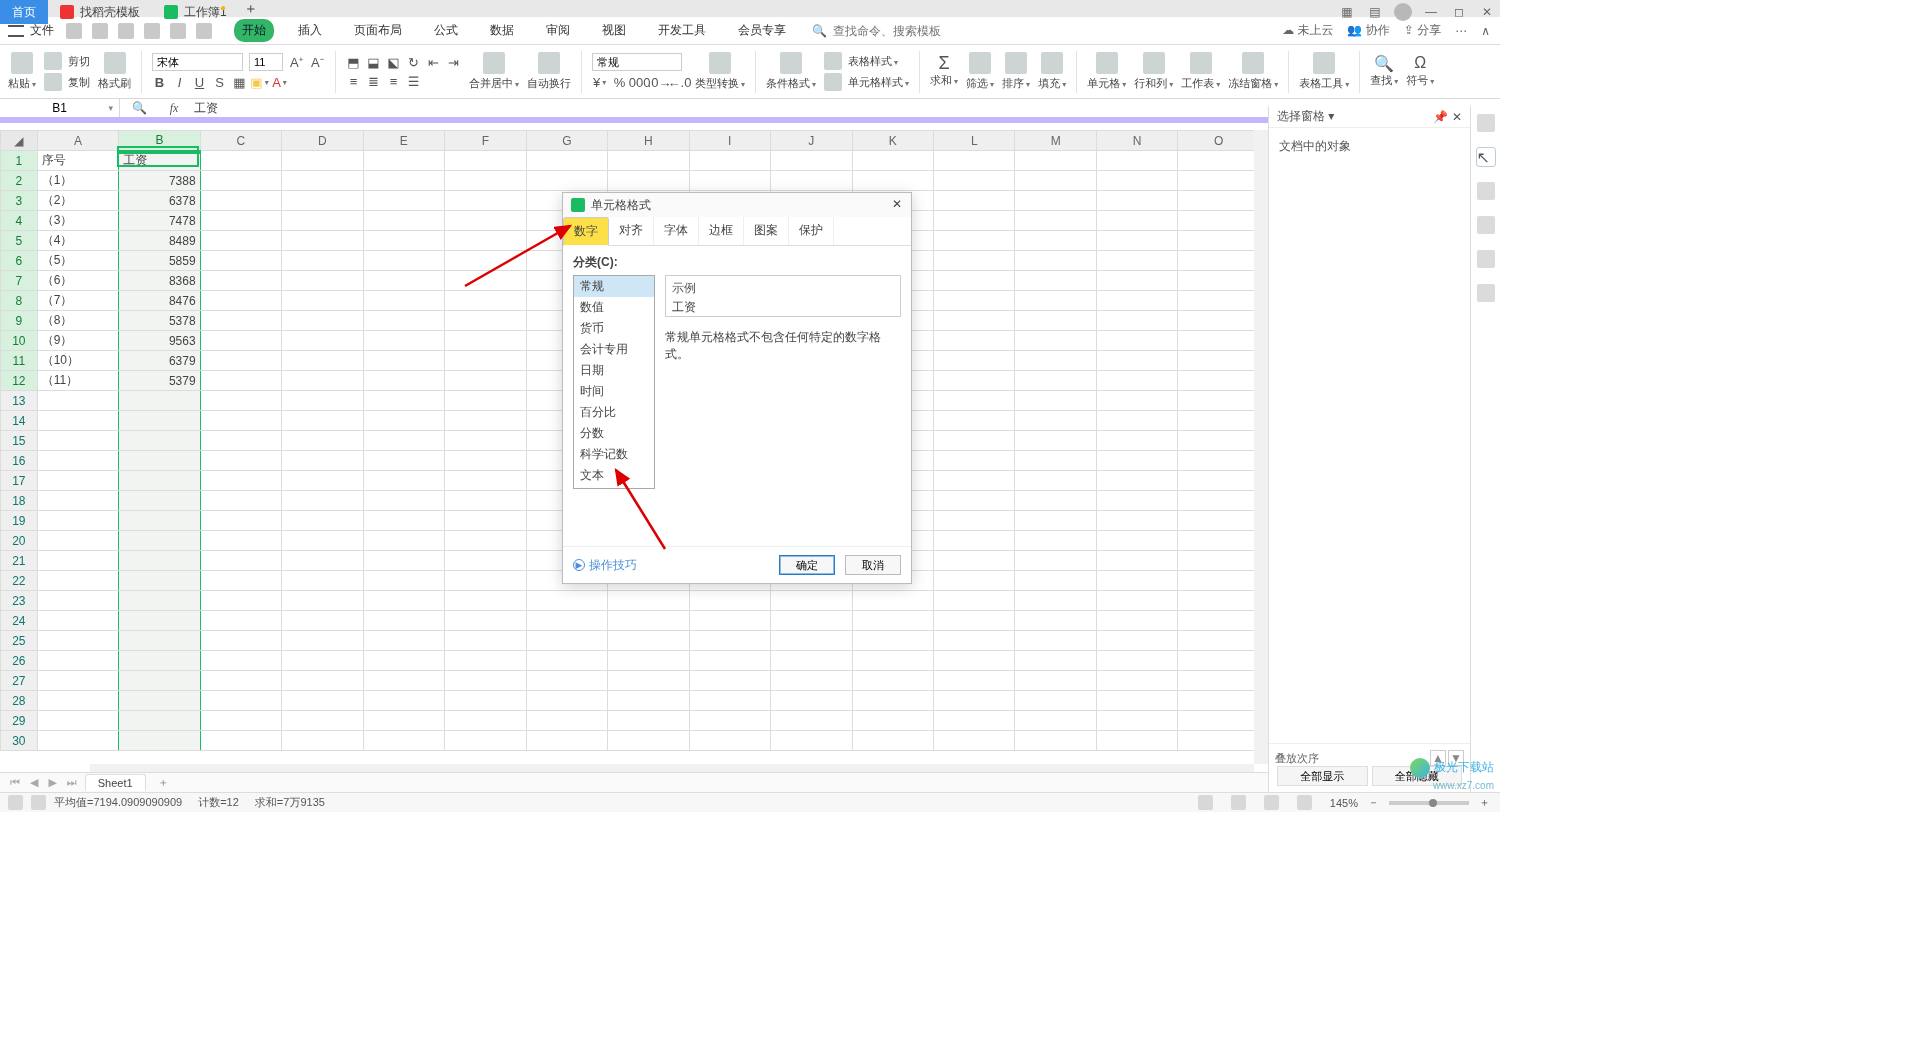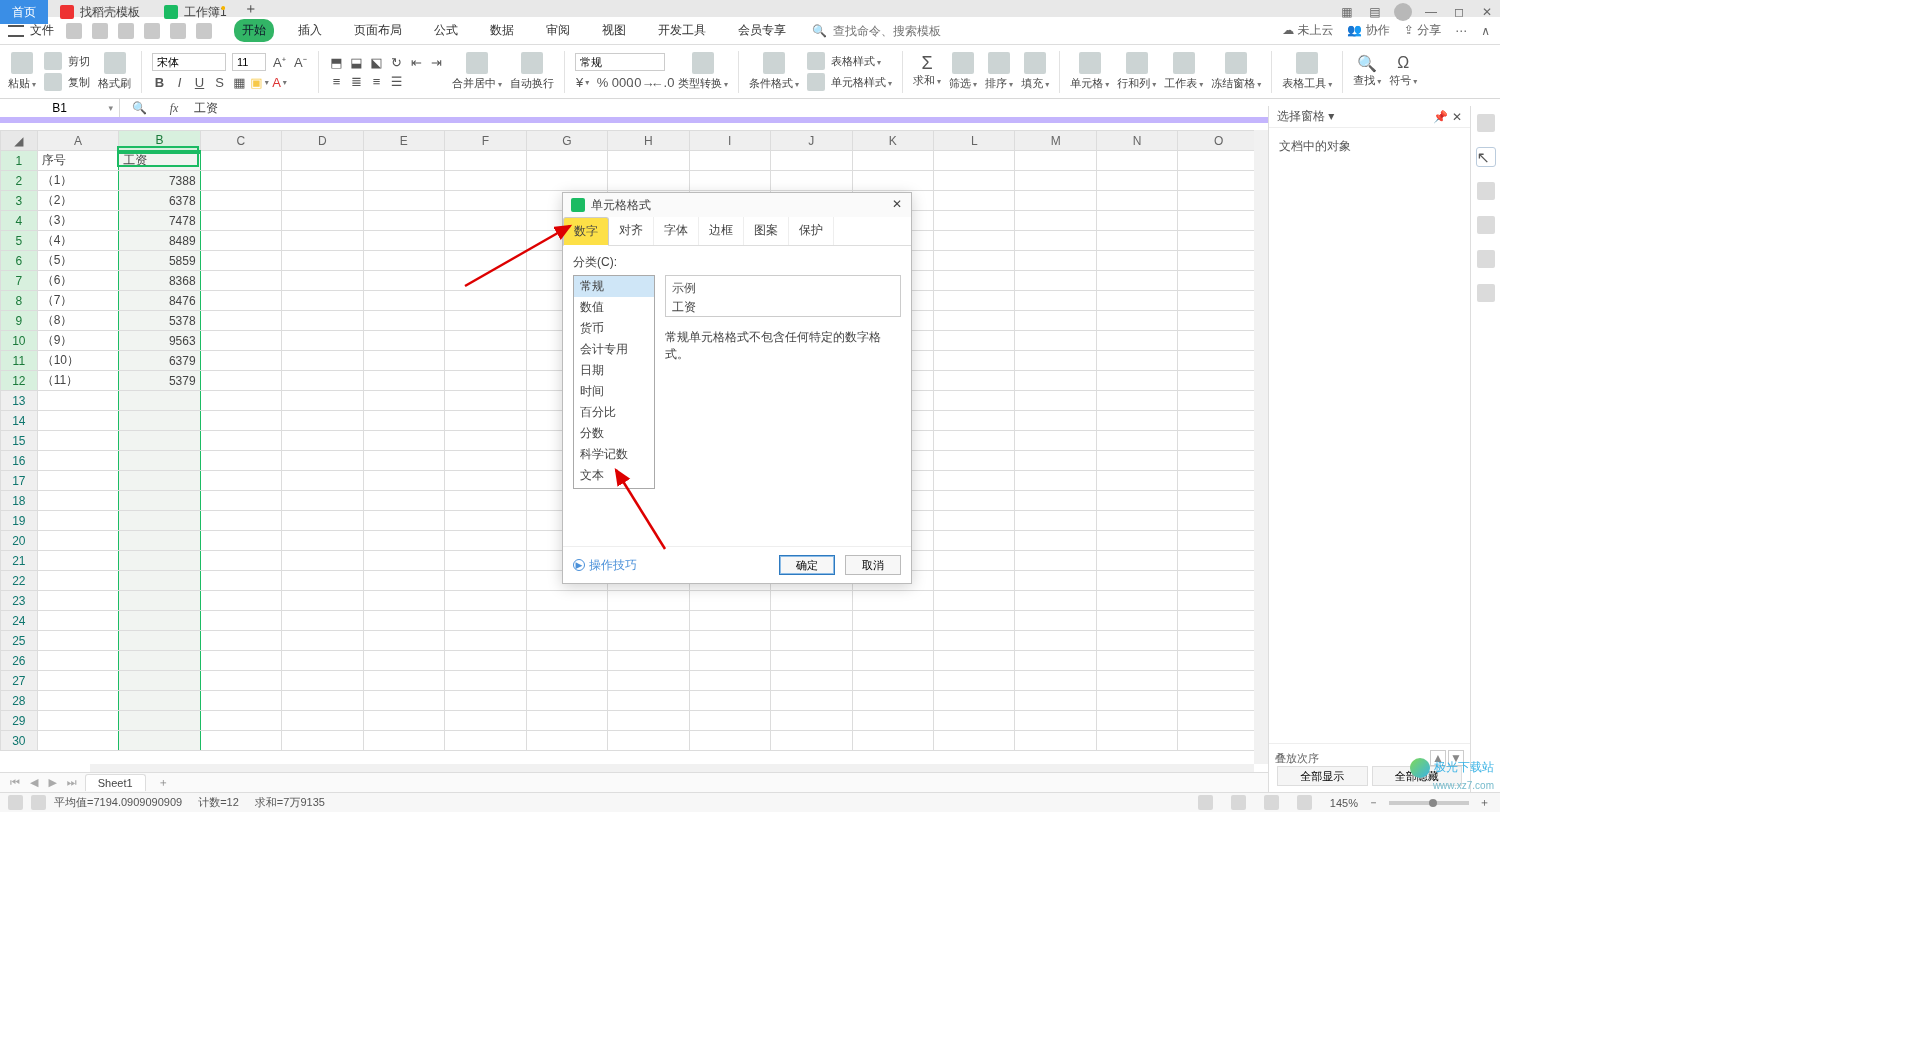--- a/index.html
+++ b/index.html
@@ -41,21 +41,21 @@
 
 .ribbon { height: 54px; border-bottom: 1px solid #d8d8d8; display: flex; align-items: center; padding: 2px 6px; gap: 4px; }
 .ribbon .sep { width: 1px; height: 42px; background: #e2e2e2; margin: 0 4px; }
 .ribbon .grp { display: flex; flex-direction: column; align-items: center; justify-content: center; gap: 2px; padding: 0 2px; }
 .ribbon .grp.two { flex-direction: column; align-items:flex-start; gap:3px;}
 .ribbon .mini { display:flex; align-items:center; gap:6px;}
 .ribbon .tool-ico { width: 18px; height: 18px; display: inline-block; background: #9aa; opacity: .5; border-radius: 2px; }
 .ribbon .tool-ico.lg { width: 22px; height: 22px; }
 .ribbon .lbl { font-size: 11px; color: #444; white-space: nowrap; }
 .ribbon select, .ribbon .combo { height: 18px; font-size: 11px; border: 1px solid #ccc; padding: 0 4px; background: #fff;}
-.ribbon .combo.font { width: 74px; }
+.ribbon .combo.font { width: 91px; }
 .ribbon .combo.size { width: 34px; }
 .ribbon .icon-row { display:flex; gap:5px;}
 .ribbon .glyph { width:15px; height:15px; display:inline-flex; align-items:center; justify-content:center; font-size:13px; color:#555; font-family: Arial;}
 .ribbon .drop::after { content:"▾"; font-size:8px; color:#777; margin-left:2px;}
 
 
 .fx-row { height: 24px; border-bottom: 6px solid #c4b5fd; display: flex; align-items: center; }
 .fx-row .namebox { width: 120px; height: 100%; border-right: 1px solid #d8d8d8; display:flex; align-items:center; justify-content:center; position:relative;}
 .fx-row .namebox input { border:none; text-align:center; width:80px; outline:none; font-size:12px;}
 .fx-row .namebox::after { content:"▾"; position:absolute; right:6px; color:#888; font-size:9px;}
@@ -118,21 +118,21 @@
 
 
 .dialog { position:absolute; left:562px; top:192px; width:350px; background:#fff; border:1px solid #bbb; box-shadow:0 3px 14px rgba(0,0,0,.18); z-index:100;}
 .dialog .dlg-title { height:24px; display:flex; align-items:center; padding:0 8px; font-size:12px; background:#fafafa;}
 .dialog .dlg-title .dico { width:14px; height:14px; background:#1bbb63; border-radius:2px; margin-right:6px;}
 .dialog .dlg-close { position:absolute; right:6px; top:4px; width:16px; height:16px; text-align:center; line-height:14px; cursor:pointer;}
 .dialog .dlg-tabs { display:flex; border-bottom:1px solid #ddd; }
 .dialog .dlg-tabs .dt { padding:5px 10px; font-size:12px; border-right:1px solid #eee; cursor:pointer;}
 .dialog .dlg-tabs .dt.active { border:1px solid #ccc; border-bottom:1px solid #fff; background:#fde047; margin-bottom:-1px; border-radius:3px 3px 0 0;}
 .dialog .dlg-body { padding:8px 10px; min-height:300px;}
-.dialog .dlg-body .cat-label { font-size:12px; margin-bottom:4px;}
+.dialog .dlg-body .cat-label { font-size:12px; margin-bottom:4px;font-weight:bold;}
 .dialog .dlg-body .layout { display:flex; gap:10px;}
 .dialog .dlg-body .cat-list { width:82px; height:214px; border:1px solid #aaa; overflow:auto;}
 .dialog .dlg-body .cat-list div { padding:2px 6px; font-size:12px; cursor:pointer;}
 .dialog .dlg-body .cat-list div.active { background:#cfe6f7;}
 .dialog .dlg-body .right-box { flex:1;}
 .dialog .dlg-body .example { border:1px solid #ccc; padding:4px 6px; height:42px; font-size:12px;}
 .dialog .dlg-body .example .exlabel { color:#555; margin-bottom:2px;}
 .dialog .dlg-body .desc { font-size:12px; margin-top:12px;}
 .dialog .dlg-footer { display:flex; align-items:center; justify-content:flex-end; gap:10px; padding:8px 10px; border-top:1px solid #eee;}
 .dialog .dlg-footer .tips { margin-right:auto; display:flex; align-items:center; gap:4px; color:#4a90d9;}

